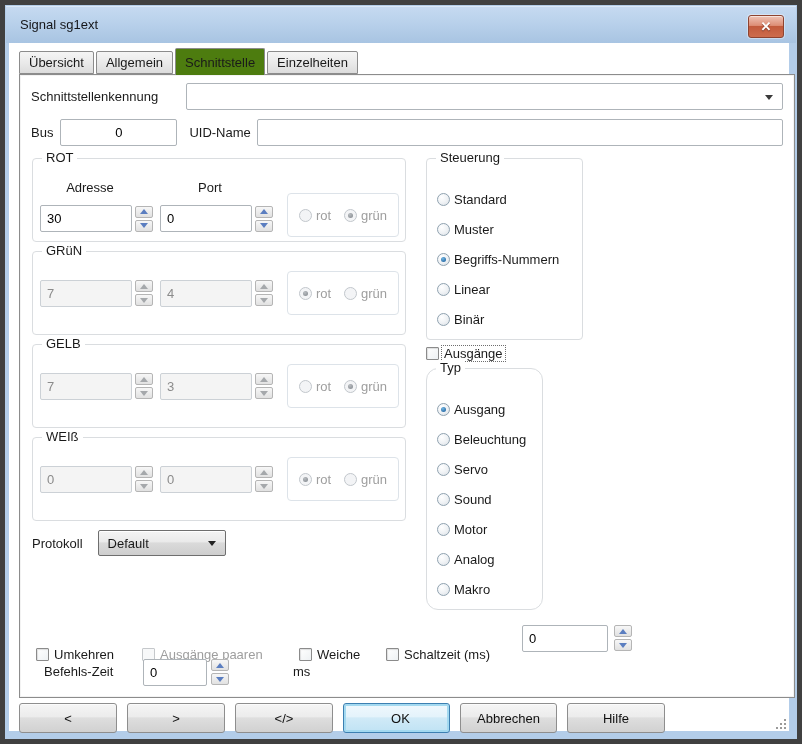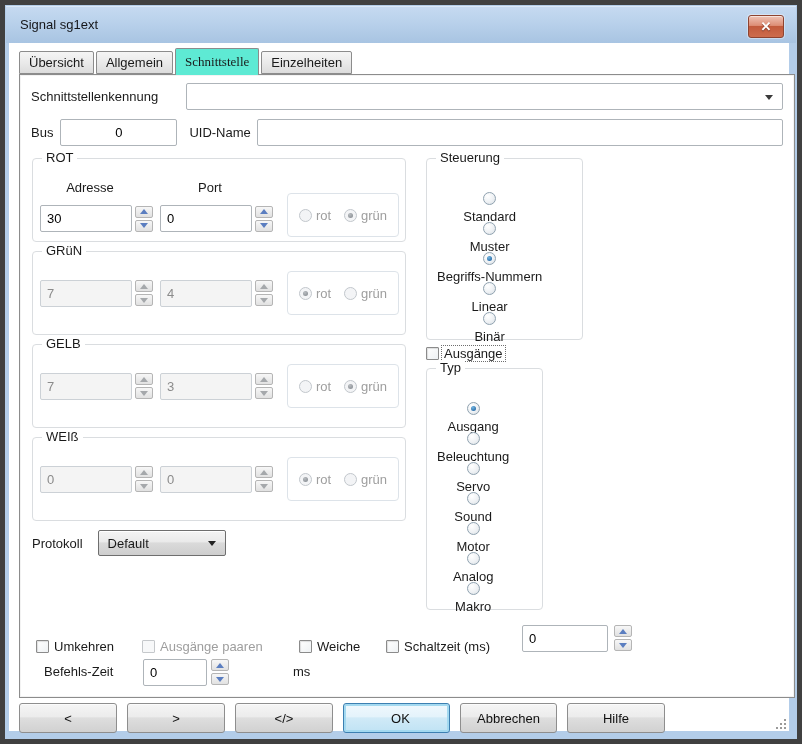--- a/index.html
+++ b/index.html
@@ -22,22 +22,22 @@
     display:flex; align-items:center; justify-content:center; cursor:default; }
   .close-x { color:#fff; font-size:13px; font-weight:bold; text-shadow:0 1px 1px #7c3322; line-height:1; }
   .client { position:absolute; left:4px; right:8px; top:38px; bottom:8px; background:#fff; }
 
   
   .tabs { position:absolute; left:10px; top:4px; height:27px; display:flex; align-items:flex-end; z-index:3; }
   .tab { height:23px; box-sizing:border-box; padding:0 9px; margin-right:2px;
     display:flex; align-items:center; font-size:13px;
     background:linear-gradient(180deg,#f5f5f5 0%,#e9e9e9 55%,#dcdcdc 100%);
     border:1px solid #8c8c8c; border-radius:2px 2px 0 0; }
-  .tab.active { height:27px; background:#5eead4; border-bottom:none; margin-bottom:-1px;
-    position:relative; z-index:4;font-family:Liberation Serif, serif; }
+  .tab.active { height:27px; background:#4d7c0f; border-bottom:none; margin-bottom:-1px;
+    position:relative; z-index:4; }
 
   
   .panel { position:absolute; left:10px; top:31px; width:776px; height:624px;
     box-sizing:border-box; background:#fff; border:1px solid #8c8c8c;
     box-shadow:inset 0 0 0 1px #f3f3f3;padding-left:24px; }
 
   .lbl { font-size:13px; color:#1a1a1a; white-space:nowrap; }
   .lbl.dis { color:#9e9e9e; }
 
   .input { height:27px; box-sizing:border-box; border:1px solid #aeb4b9; border-radius:2px;
@@ -93,23 +93,23 @@
     background:radial-gradient(circle at 35% 30%, #ffffff, #eef1f4 55%, #d8dee3); }
   .radio.sel::after { content:""; position:absolute; inset:3px; border-radius:50%;
     background:radial-gradient(circle at 38% 32%, #72b6e2, #2b6da8 75%); }
   .radio.dis { border-color:#c2c7cc; background:#f3f4f6; }
   .radio.dis.sel::after { background:radial-gradient(circle at 38% 32%, #b8bcc0, #8f9499 75%); }
 
   
   .steuerung-box { position:absolute; left:406px; top:83px; width:157px; height:182px;
     box-sizing:border-box; border:1px solid #dadde0; border-radius:4px; }
   .typ-box { position:absolute; left:406px; top:293px; width:117px; height:242px;
-    box-sizing:border-box; border:1px solid #dadde0; border-radius:4px; }
+    box-sizing:border-box; border:1px solid #dadde0; border-radius:12px; }
   .vopts { position:absolute; left:10px; top:33px; display:flex; flex-direction:column; gap:16px; }
-  .vopts .radio-item { height:14px;flex-direction:column; }
+  .vopts .radio-item { height:14px; }
 
   .zubehoer-row { position:absolute; left:406px; top:271px; display:flex; align-items:center; gap:3px; }
   .focus-dotted { outline:1px dotted #6e6e6e; padding:0 2px; }
 
   .checkbox { width:13px; height:13px; box-sizing:border-box; flex:none;
     border:1px solid #8b8b8b; border-radius:1px;
     background:linear-gradient(135deg,#ffffff,#eef1f3);
     box-shadow:inset 1px 1px 1px rgba(0,0,0,.12); }
   .checkbox.dis { border-color:#c5c8cb; background:#f7f8f9; box-shadow:none; }
 
@@ -118,21 +118,21 @@
     display:flex; align-items:center; gap:15px; }
   .dropdown { width:128px; height:26px; box-sizing:border-box; border:1px solid #6e6e6e;
     border-radius:2px; position:relative; display:flex; align-items:center; padding:0 9px;
     background:linear-gradient(180deg,#f4f4f4 0%,#eaeaea 45%,#dadada 50%,#cecece 100%);
     box-shadow:inset 0 1px 0 #ffffff; }
   .dd-arrow { position:absolute; right:9px; top:50%; margin-top:-2px; width:0; height:0;
     border-left:4px solid transparent; border-right:4px solid transparent; border-top:5px solid #222; }
 
   
   .opts-row { position:absolute; left:16px; top:549px; right:12px; height:28px; }
-  .opt { position:absolute; top:8px; height:28px; display:flex; align-items:center; gap:5px; }
+  .opt { position:absolute; top:16px; height:28px; display:flex; align-items:center; gap:5px; }
   .opt-umkehren { left:0; }
   .opt-paaren { left:106px; }
   .opt-weiche { left:263px; }
   .opt-schaltzeit { left:350px; }
   .schaltzeit-input { position:absolute; left:486px; top:1px; width:86px; }
   .schaltzeit-spinner { position:absolute; left:578px; top:1px; }
 
   .befehl-row { position:absolute; left:24px; top:583px; height:28px; }
   .befehl-lbl { position:absolute; left:0; top:6px; }
   .befehl-input { position:absolute; left:99px; top:1px; width:64px; }

